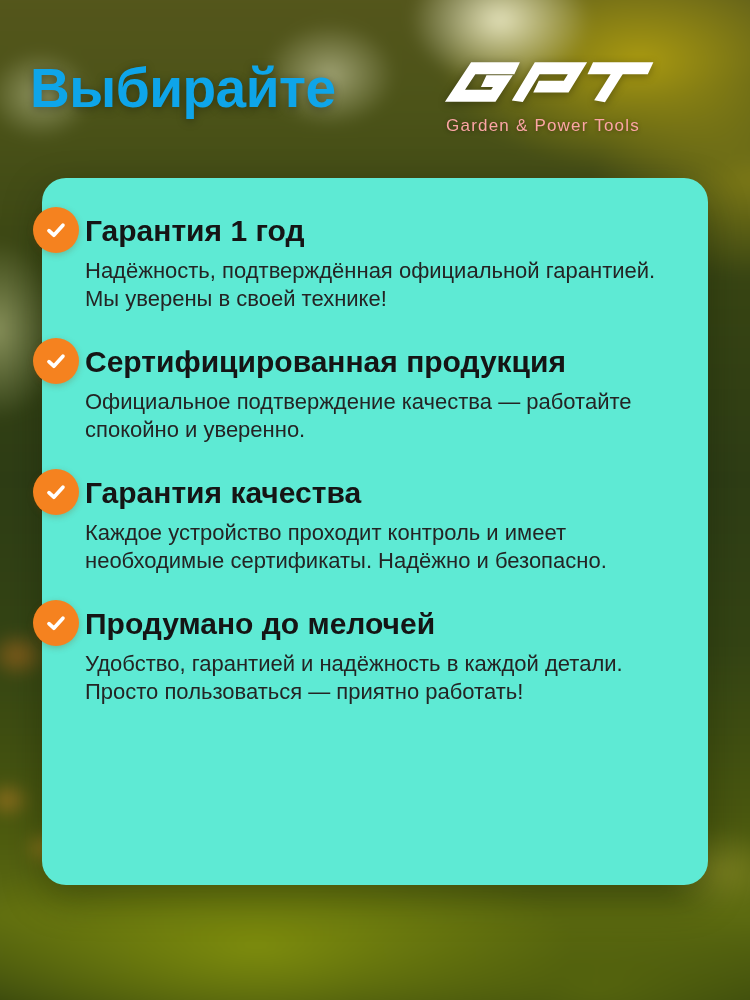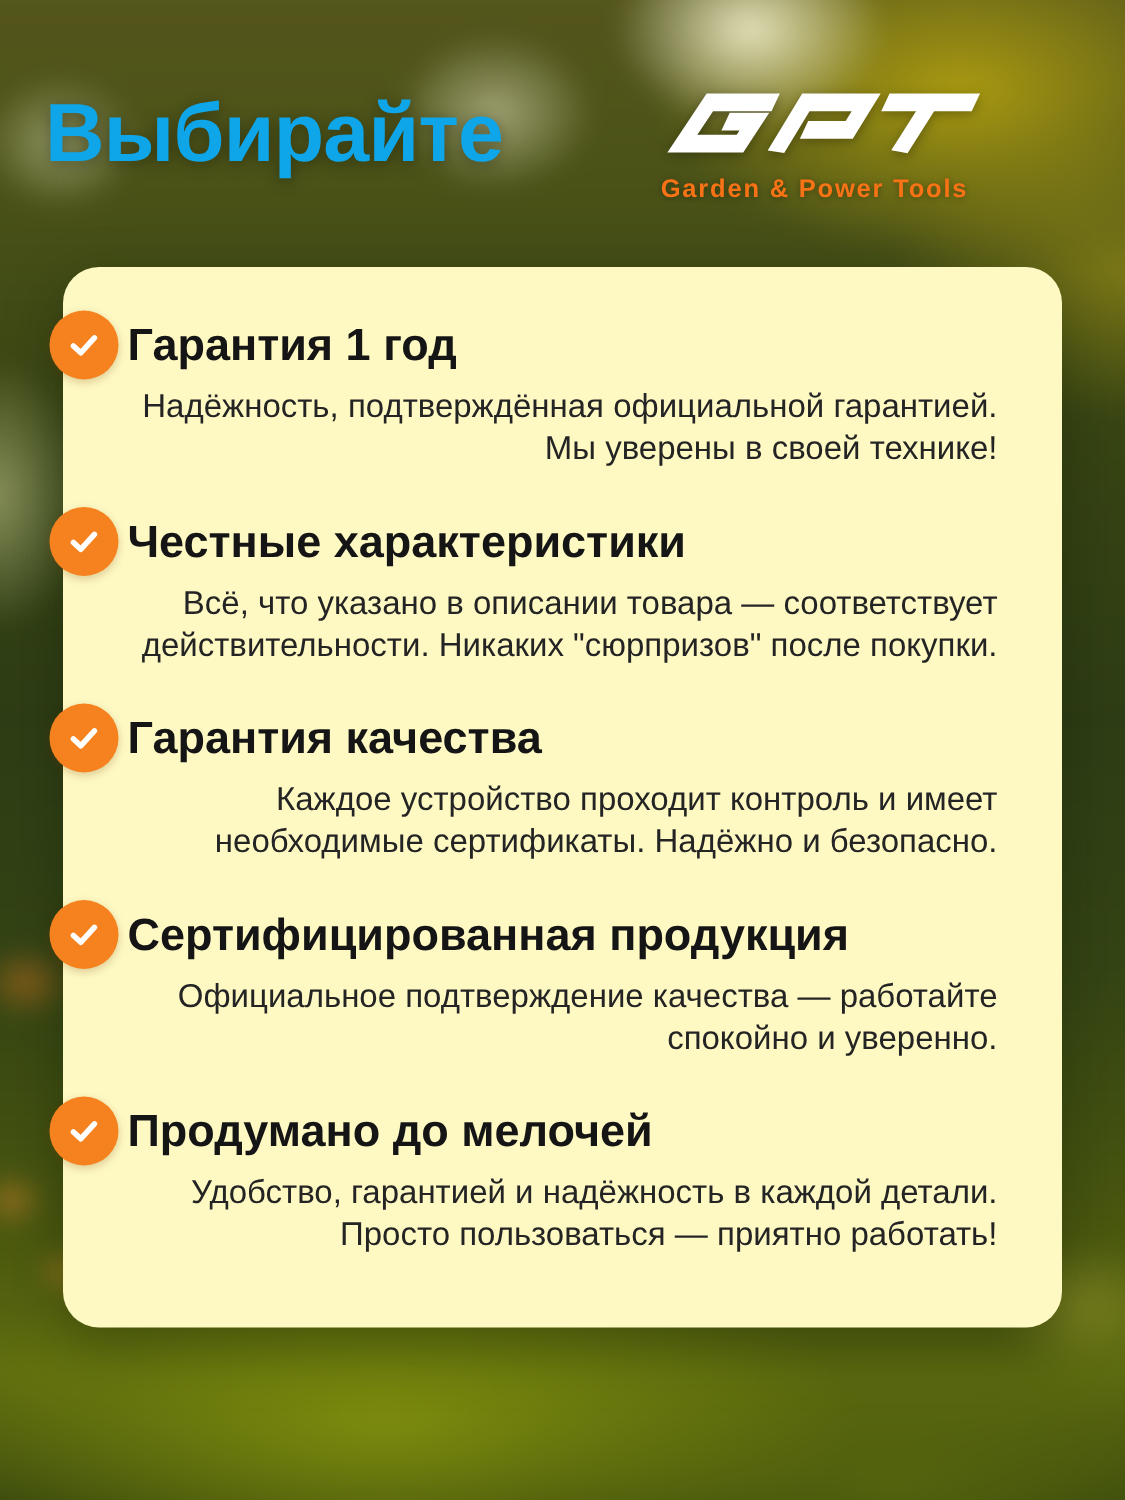--- a/index.html
+++ b/index.html
@@ -28,41 +28,41 @@
       linear-gradient(180deg,#55561c 0%,#4c5318 12%,#374413 30%,#2e3d15 48%,#344414 64%,#49570f 80%,#5d6b10 90%,#31400d 100%);
   }
   .headline{
     position:absolute;left:30px;top:56px;
     font-size:55px;font-weight:800;color:#0ea5e9;letter-spacing:-0.5px;
     text-shadow:0 2px 10px rgba(0,0,0,.35);
   }
   .logo{position:absolute;left:418px;top:50px;width:250px;text-align:center;}
   .logo svg{display:block;filter:drop-shadow(0 2px 4px rgba(0,0,0,.3));}
   .tagline{
-    margin-top:2px;font-size:17px;font-weight:700;color:#f97316;
+    margin-top:2px;font-size:17px;font-weight:400;color:#fca5a5;
     letter-spacing:1.2px;text-shadow:0 1px 4px rgba(0,0,0,.35);
   }
   .card{
     position:absolute;left:42px;top:178px;width:666px;height:707px;
-    background:#fef9c3;border-radius:24px;box-sizing:border-box;
+    background:#5eead4;border-radius:24px;box-sizing:border-box;
     padding:34px 40px 0 43px;
     box-shadow:0 14px 38px rgba(15,25,5,.35);
   }
   .feature{position:relative;margin-bottom:30px;}
   .feature-icon{
     position:absolute;left:-52px;top:-5px;width:46px;height:46px;border-radius:50%;
     background:#F5821F;display:flex;align-items:center;justify-content:center;
     box-shadow:0 2px 6px rgba(120,60,0,.25);
   }
   .feature-title{
     font-size:30px;line-height:38px;font-weight:700;color:#151515;letter-spacing:0;
   }
   .feature-desc{
     margin-top:7px;font-size:22px;line-height:28px;color:#242424;
-    white-space:pre-line;max-width:580px;text-align:right;
+    white-space:pre-line;max-width:580px;
   }
 </style>
 </head>
 <body>
 
 <div class="bg"></div>
 
 <div class="headline">Выбирайте</div>
 
 <div class="logo">
@@ -83,57 +83,47 @@
     <div class="feature-icon">
       <svg width="26" height="26" viewBox="0 0 24 24">
           <path d="M5.5 12.6 L10 16.8 L18.4 7.6" stroke="#fff" stroke-width="3.4" fill="none" stroke-linecap="round" stroke-linejoin="round"></path>
         </svg>
     </div>
     <div class="feature-title">Гарантия 1 год</div>
     <div class="feature-desc">Надёжность, подтверждённая официальной гарантией.
 Мы уверены в своей технике!</div>
   </div>
 
+
   <div class="feature">
     <div class="feature-icon">
       <svg width="26" height="26" viewBox="0 0 24 24">
           <path d="M5.5 12.6 L10 16.8 L18.4 7.6" stroke="#fff" stroke-width="3.4" fill="none" stroke-linecap="round" stroke-linejoin="round"></path>
         </svg>
     </div>
-    <div class="feature-title">Честные характеристики</div>
-    <div class="feature-desc">Всё, что указано в описании товара — соответствует
-действительности. Никаких "сюрпризов" после покупки.</div>
+    <div class="feature-title">Сертифицированная продукция</div>
+    <div class="feature-desc">Официальное подтверждение качества — работайте
+спокойно и уверенно.</div>
   </div>
 
   <div class="feature">
     <div class="feature-icon">
       <svg width="26" height="26" viewBox="0 0 24 24">
           <path d="M5.5 12.6 L10 16.8 L18.4 7.6" stroke="#fff" stroke-width="3.4" fill="none" stroke-linecap="round" stroke-linejoin="round"></path>
         </svg>
     </div>
     <div class="feature-title">Гарантия качества</div>
     <div class="feature-desc">Каждое устройство проходит контроль и имеет
 необходимые сертификаты. Надёжно и безопасно.</div>
   </div>
 
   <div class="feature">
     <div class="feature-icon">
       <svg width="26" height="26" viewBox="0 0 24 24">
           <path d="M5.5 12.6 L10 16.8 L18.4 7.6" stroke="#fff" stroke-width="3.4" fill="none" stroke-linecap="round" stroke-linejoin="round"></path>
         </svg>
     </div>
-    <div class="feature-title">Сертифицированная продукция</div>
-    <div class="feature-desc">Официальное подтверждение качества — работайте
-спокойно и уверенно.</div>
-  </div>
-
-  <div class="feature">
-    <div class="feature-icon">
-      <svg width="26" height="26" viewBox="0 0 24 24">
-          <path d="M5.5 12.6 L10 16.8 L18.4 7.6" stroke="#fff" stroke-width="3.4" fill="none" stroke-linecap="round" stroke-linejoin="round"></path>
-        </svg>
-    </div>
     <div class="feature-title">Продумано до мелочей</div>
     <div class="feature-desc">Удобство, гарантией и надёжность в каждой детали.
 Просто пользоваться — приятно работать!</div>
   </div>
 
 </div>
 
 </body></html>

